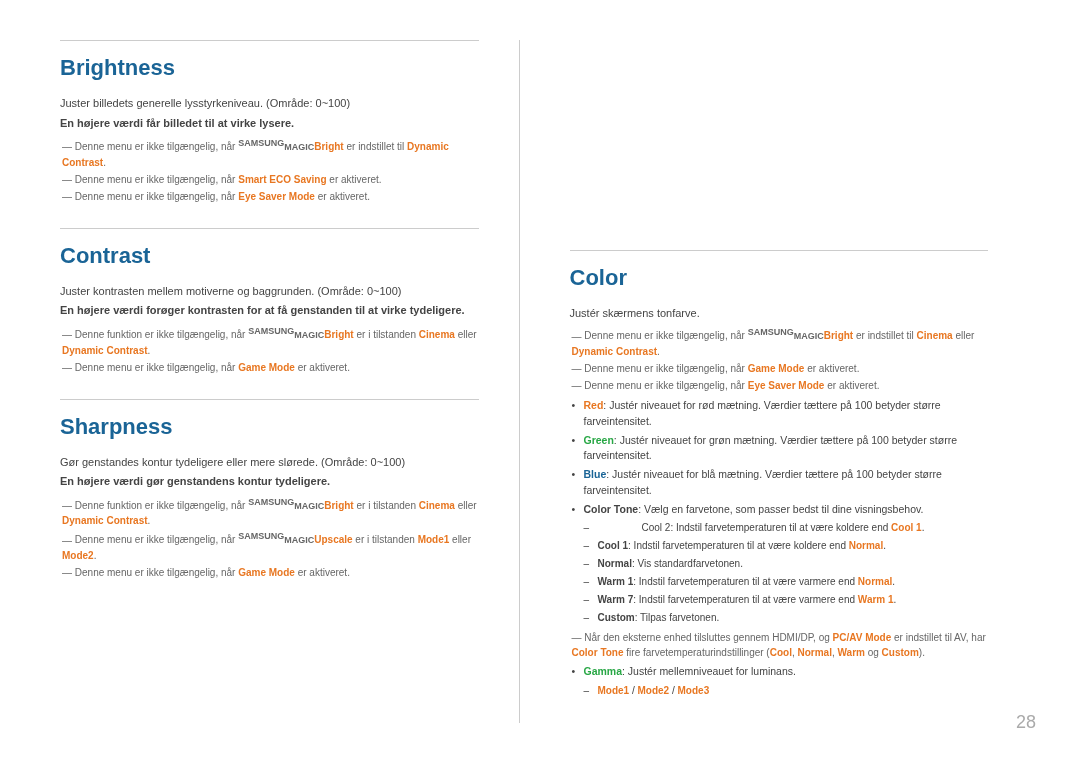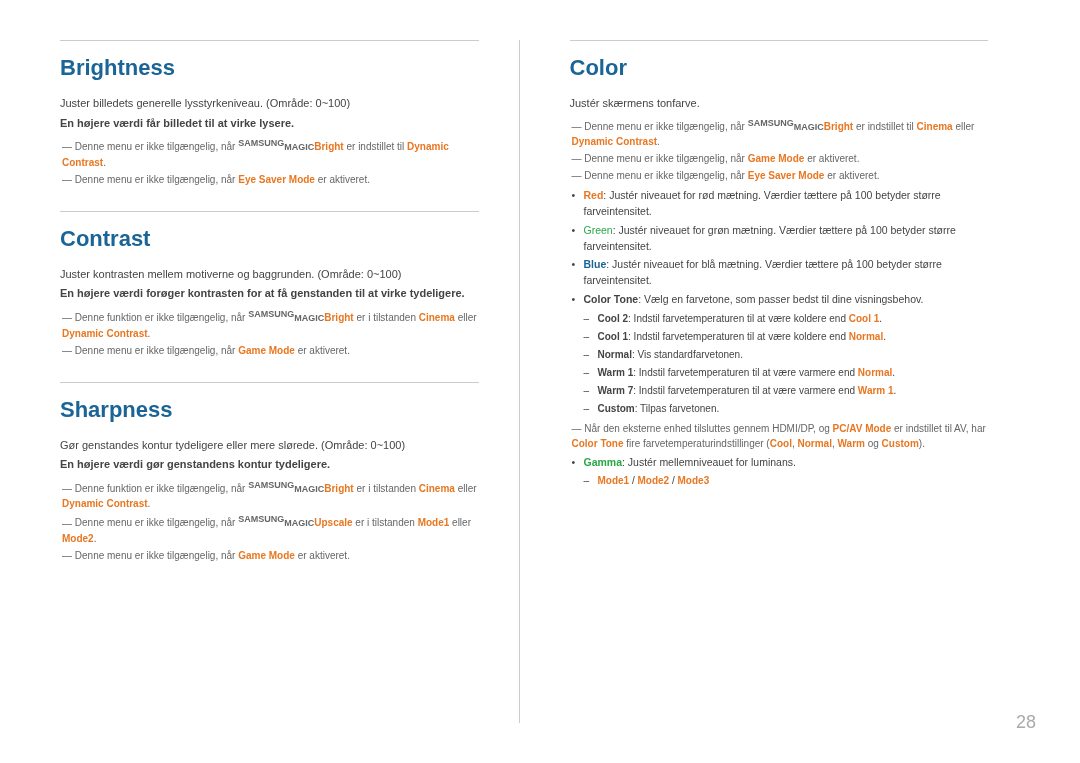--- a/index.html
+++ b/index.html
@@ -27,20 +27,21 @@
       gap: 0;
       border-right: 1px solid #ccc;
       padding-right: 40px;
     }
     .right-column {
       flex: 1;
       display: flex;
       flex-direction: column;
       gap: 0;
       padding-left: 10px;
+      justify-content: flex-end;
     }
     .section {
       margin-bottom: 22px;
     }
     .section-title {
       font-size: 22px;
       font-weight: bold;
       color: #1a6496;
       margin-bottom: 14px;
       padding-bottom: 0;
@@ -121,20 +122,23 @@
     <div class="section">
       <hr class="section-divider">
       <div class="section-title">Brightness</div>
       <div class="normal-text">Juster billedets generelle lysstyrkeniveau. (Område: 0~100)</div>
       <div class="normal-text bold-text">En højere værdi får billedet til at virke lysere.</div>
       <div style="margin-top:6px;">
         <div class="note-text">
           Denne menu er ikke tilgængelig, når <span class="small-caps">SAMSUNG</span><span style="font-size:9px;font-weight:bold;">MAGIC</span><span class="orange">Bright</span> er indstillet til <span class="orange">Dynamic Contrast</span>.
         </div>
         <div class="note-text">
+          Denne menu er ikke tilgængelig, når <span class="orange">Smart ECO Saving</span> er aktiveret.
+        </div>
+        <div class="note-text">
           Denne menu er ikke tilgængelig, når <span class="orange">Eye Saver Mode</span> er aktiveret.
         </div>
       </div>
     </div>
 
     <div class="section">
       <hr class="section-divider">
       <div class="section-title">Contrast</div>
       <div class="normal-text">Juster kontrasten mellem motiverne og baggrunden. (Område: 0~100)</div>
       <div class="normal-text bold-text">En højere værdi forøger kontrasten for at få genstanden til at virke tydeligere.</div>
@@ -184,31 +188,31 @@
         </div>
         <div class="note-text">
           Denne menu er ikke tilgængelig, når <span class="orange">Eye Saver Mode</span> er aktiveret.
         </div>
       </div>
 
       <div class="bullet-item">
         <span style="color:#e87722;font-weight:bold;">Red</span>: Justér niveauet for rød mætning. Værdier tættere på 100 betyder større farveintensitet.
       </div>
       <div class="bullet-item">
-        <span style="color:#28a745;font-weight:normal;">Green</span>: Justér niveauet for grøn mætning. Værdier tættere på 100 betyder større farveintensitet.
+        <span style="color:#28a745;font-weight:bold;">Green</span>: Justér niveauet for grøn mætning. Værdier tættere på 100 betyder større farveintensitet.
       </div>
       <div class="bullet-item">
         <span style="color:#1a6496;font-weight:bold;">Blue</span>: Justér niveauet for blå mætning. Værdier tættere på 100 betyder større farveintensitet.
       </div>
       <div class="bullet-item">
         <span style="font-weight:bold;">Color Tone</span>: Vælg en farvetone, som passer bedst til dine visningsbehov.
       </div>
 
       <div class="sub-bullet">
-        <span style="font-weight:bold;">Cool 2</span>: Indstil farvetemperaturen til at være koldere end <span class="orange">Cool 1</span>.
+        <span style="font-weight:normal;margin-left:44px;">Cool 2</span>: Indstil farvetemperaturen til at være koldere end <span class="orange">Cool 1</span>.
       </div>
       <div class="sub-bullet">
         <span style="font-weight:bold;">Cool 1</span>: Indstil farvetemperaturen til at være koldere end <span class="orange">Normal</span>.
       </div>
       <div class="sub-bullet">
         <span style="font-weight:bold;">Normal</span>: Vis standardfarvetonen.
       </div>
       <div class="sub-bullet">
         <span style="font-weight:bold;">Warm 1</span>: Indstil farvetemperaturen til at være varmere end <span class="orange">Normal</span>.
       </div>

